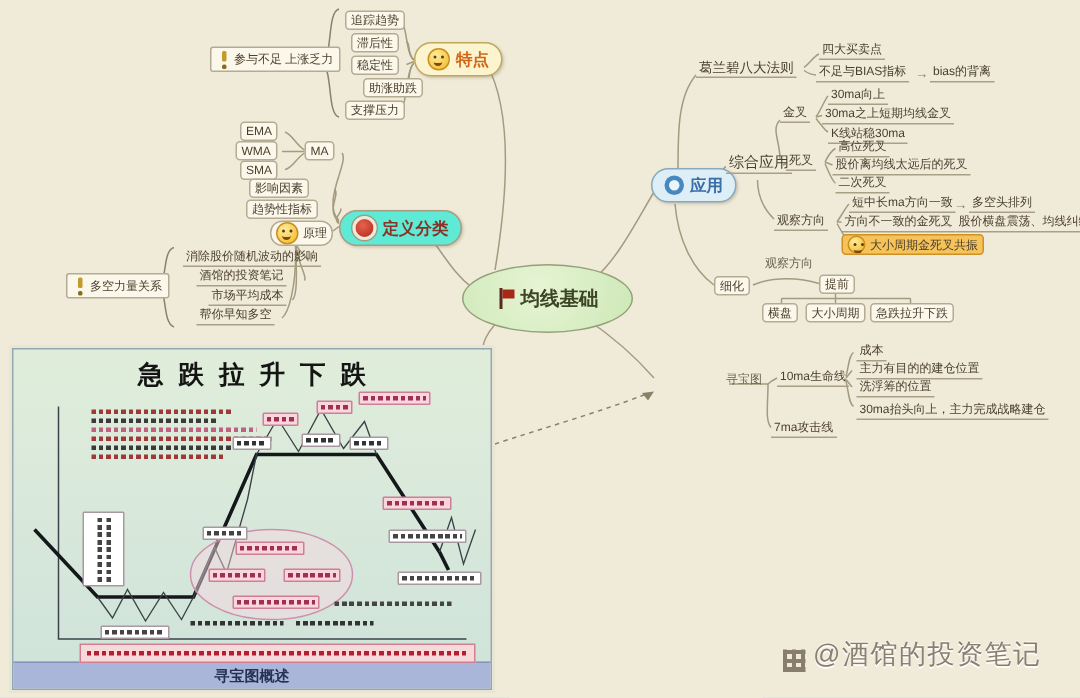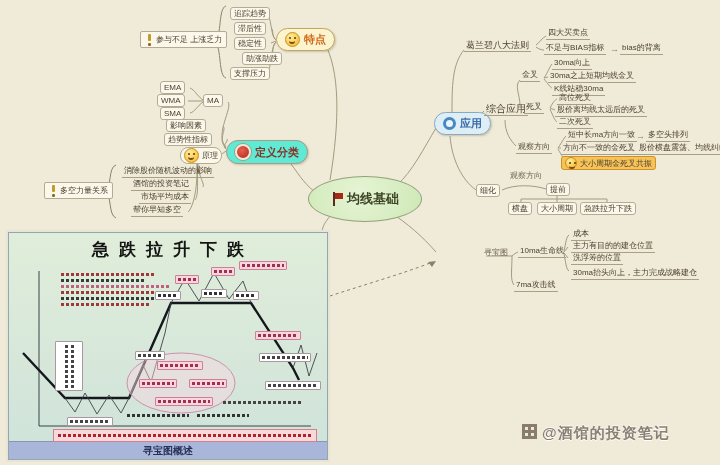--- a/index.html
+++ b/index.html
@@ -55,22 +55,22 @@
          background:linear-gradient(#e0edda,#cfe3da);border:1px solid #93a7b0;box-shadow:0 0 0 2px #e9e5d5}
   .embed-title{position:absolute;top:5px;left:0;width:100%;text-align:center;font-size:17px;font-weight:bold;
          letter-spacing:10px;color:#141414;text-indent:10px}
   .embed-footer{position:absolute;left:0;bottom:0;width:100%;height:17px;background:#a9b6d9;
          border-top:1px solid #8895bb;display:flex;align-items:center;justify-content:center;
          font-size:10px;font-weight:bold;color:#273057}
   .pink-strip{position:absolute;left:44px;top:196px;width:254px;height:11px;background:#f7d9da;
          border:1px solid #d08090;display:flex;align-items:center;padding:0 4px;z-index:3}
   .legend{position:absolute;left:52px;top:40px;z-index:3}
   .legend>div{margin-bottom:3px}
-  .wm{position:absolute;z-index:4;left:522px;top:424px;display:flex;align-items:flex-start;gap:5px;
-      color:rgba(118,106,92,.85);font-weight:bold;font-size:15px;letter-spacing:1px;
+  .wm{position:absolute;z-index:4;left:522px;top:424px;display:flex;align-items:flex-end;gap:5px;
+      color:rgba(118,106,92,.85);font-weight:normal;font-size:18px;letter-spacing:1px;
       text-shadow:0 1px 0 rgba(255,255,255,.9),0 -1px 0 rgba(255,255,255,.7)}
   .wmicon{width:15px;height:15px;flex:none;opacity:.85;
       background-image:repeating-linear-gradient(0deg,#766a5c 0 3px,transparent 3px 6px),
                        repeating-linear-gradient(90deg,#766a5c 0 3px,transparent 3px 6px)}
 </style>
 </head>
 <body>
 
 <div class="stage">
 

